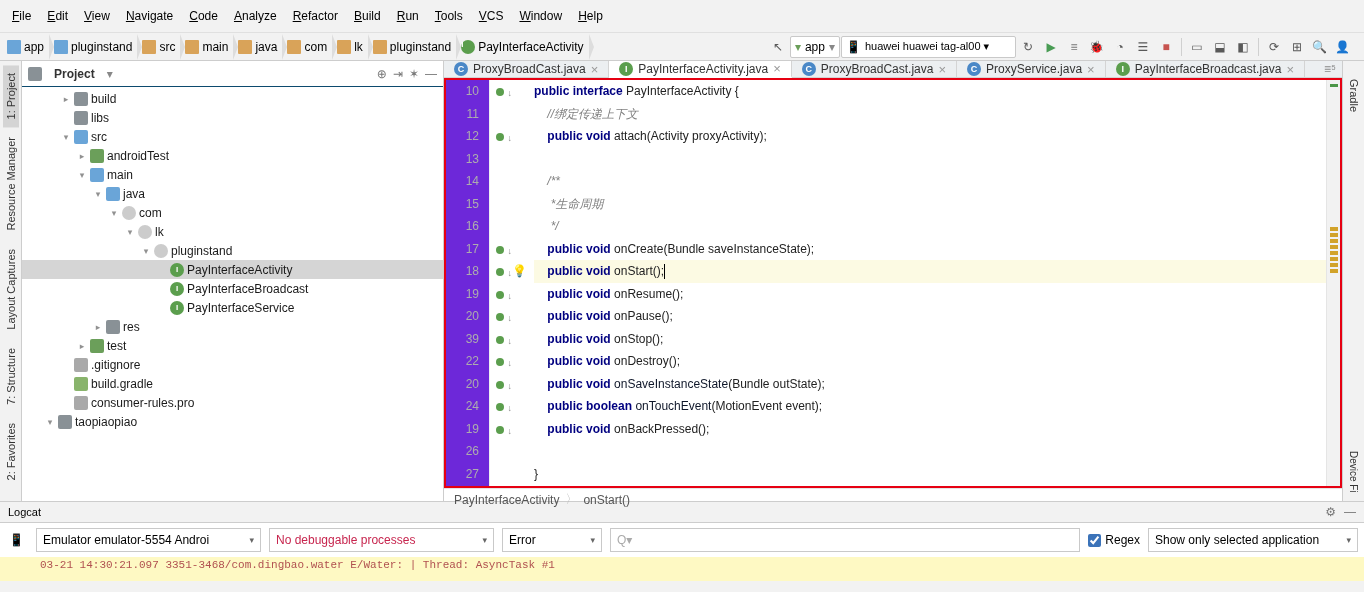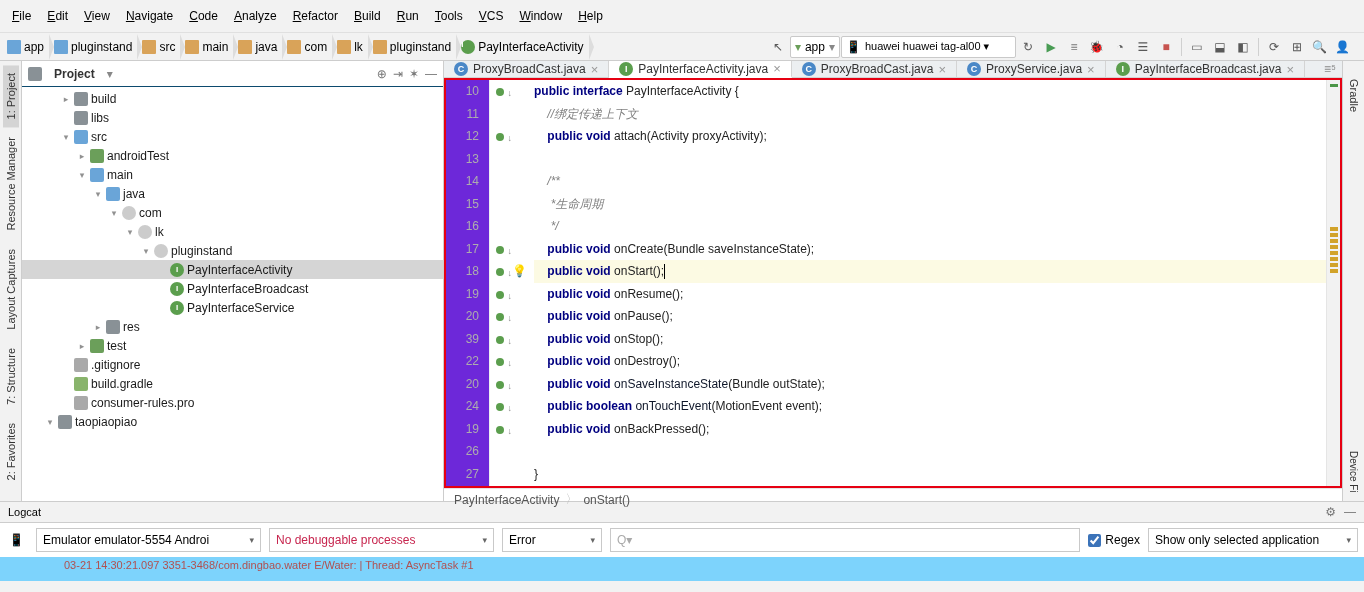--- a/index.html
+++ b/index.html
@@ -70,21 +70,21 @@
 .logcat-head .ltitle{font-size:11px}
 .logcat-head .tools{margin-left:auto;display:flex;gap:8px;color:#777}
 .logcat-bar{height:34px;display:flex;align-items:center;padding:4px 6px;gap:8px;background:#fff}
 .dd2{border:1px solid #c9c9c9;height:24px;display:flex;align-items:center;padding:0 6px;gap:6px;min-width:100px;background:#fff;cursor:pointer}
 .dd2.big{width:225px}
 .dd2 .tri{margin-left:auto;color:#666;font-size:9px}
 .redtxt{color:#c7254e}
 .search{flex:1;border:1px solid #c9c9c9;height:24px;display:flex;align-items:center;padding:0 6px;color:#aaa}
 .chk{display:flex;align-items:center;gap:4px}
 .chk input{accent-color:#3b73b9}
-.log-out{height:24px;padding:2px 64px;font-family:Liberation Sans, sans-serif;font-size:11px;color:#b05050;background:#7dd3fc;white-space:nowrap;overflow:hidden}
+.log-out{height:24px;padding:2px 40px;font-family:Liberation Mono, monospace;font-size:11px;color:#b05050;background:#fef9c3;white-space:nowrap;overflow:hidden}
 .caret{display:inline-block;width:1px;height:15px;background:#000;vertical-align:middle;animation:blink 1s infinite}
 @keyframes blink{50%{opacity:0}}
 </style>
 </head>
 <body>
 
 <div class="menubar" id="menubar">
     <span><u>F</u>ile</span>
     <span><u>E</u>dit</span>
     <span><u>V</u>iew</span>

